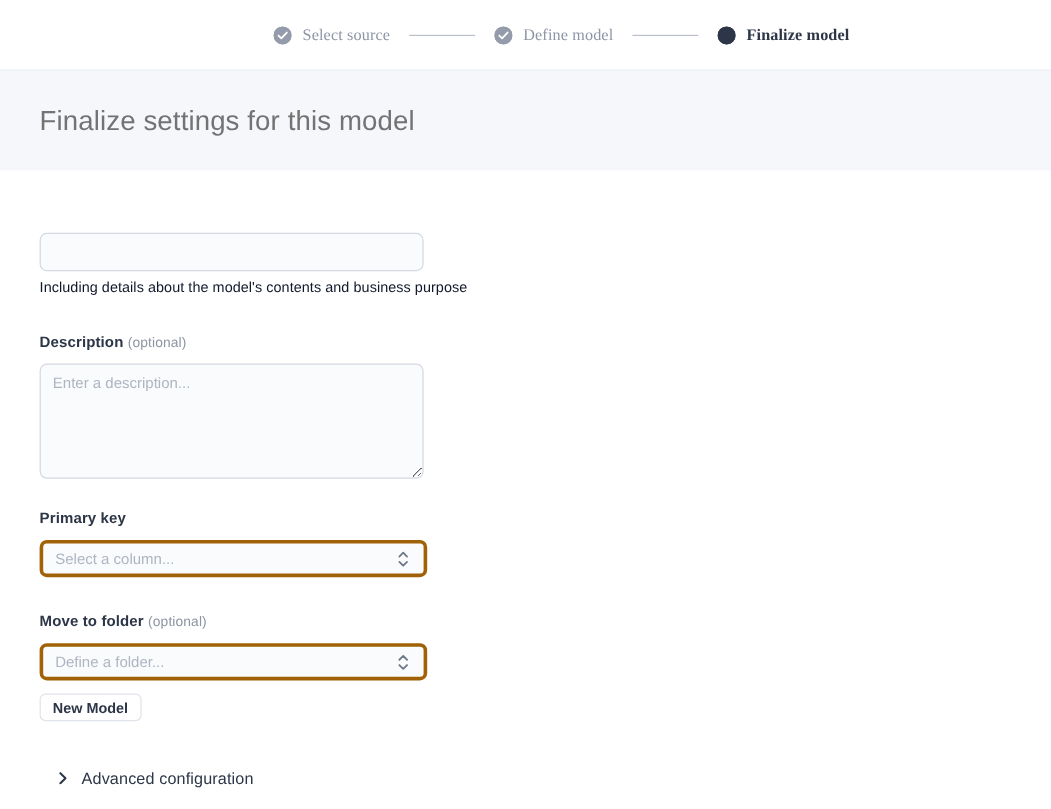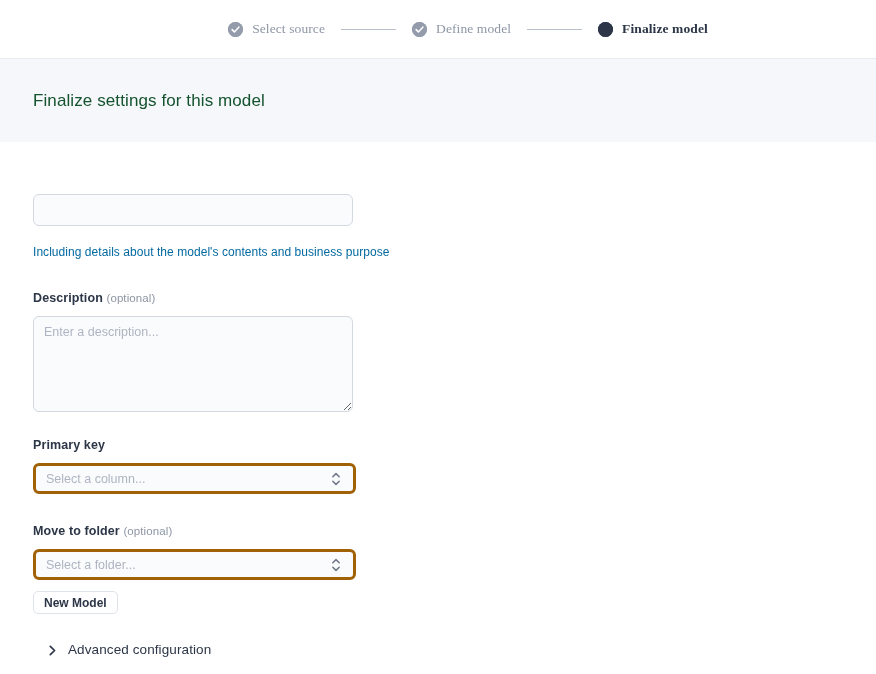--- a/index.html
+++ b/index.html
@@ -69,23 +69,23 @@
   
   .banner {
     width: 100%;
     height: 83px;
     background: #f5f7fb;
     display: flex;
     align-items: center;
     padding-left: 33px;
   }
   .banner-title {
-    font-size: 17px;
+    font-size: 23px;
     font-weight: 400;
-    color: #14532d;
+    color: #737373;
     letter-spacing: 0.1px;
   }
 
   
   .form {
     padding: 41px 33px 0 33px;
   }
   .field { margin-bottom: 0; }
   .label {
     font-size: 12.5px;
@@ -111,22 +111,22 @@
     font-family: "Liberation Sans", sans-serif;
     font-size: 12.5px;
     color: #2c3647;
     padding: 0 10px;
     outline: none;
   }
   .text-input::placeholder { color: #aeb5c2; }
 
   .helper {
     font-size: 12px;
-    color: #0369a1;
-    margin-top: 19px;
+    color: #0f172a;
+    margin-top: 6px;
     letter-spacing: 0.05px;
   }
 
   .textarea {
     display: block;
     width: 320px;
     height: 96px;
     margin-top: 11px;
     border: 1px solid #d3d8e1;
     border-radius: 6px;
@@ -189,20 +189,21 @@
   .spacer-2 { height: 26px; }
   .spacer-3 { height: 30px; }
   .spacer-4 { height: 28px; }
 
   .advanced {
     display: flex;
     align-items: flex-start;
     gap: 10px;
     cursor: pointer;
     padding-left: 14px;
+    margin-top: 12px;
   }
   .advanced .chev { display: block; width: 11px; height: 11px; }
   .advanced-label {
     font-size: 13.5px;
     color: #2c3647;
     letter-spacing: 0.1px;
   }
 </style>
 </head>
 <body>
@@ -286,21 +287,21 @@
 
   <div class="spacer-3"></div>
 
   <div class="field">
     <label class="label">
       <span>Move to folder</span>
       <span class="optional">(optional)</span>
     </label>
     <div class="select-wrap">
       <div class="select-box">
-        <span>Select a folder...</span>
+        <span>Define a folder...</span>
       </div>
       <span class="select-chevrons">
         <svg viewBox="0 0 10 17" xmlns="http://www.w3.org/2000/svg">
           <path d="M1.8 6.3 L5 3.1 L8.2 6.3" fill="none" stroke="#6f7889" stroke-width="1.5" stroke-linecap="round" stroke-linejoin="round"></path>
           <path d="M1.8 10.7 L5 13.9 L8.2 10.7" fill="none" stroke="#6f7889" stroke-width="1.5" stroke-linecap="round" stroke-linejoin="round"></path>
         </svg>
       </span>
     </div>
     <button class="btn-new-folder">New Model</button>
   </div>

